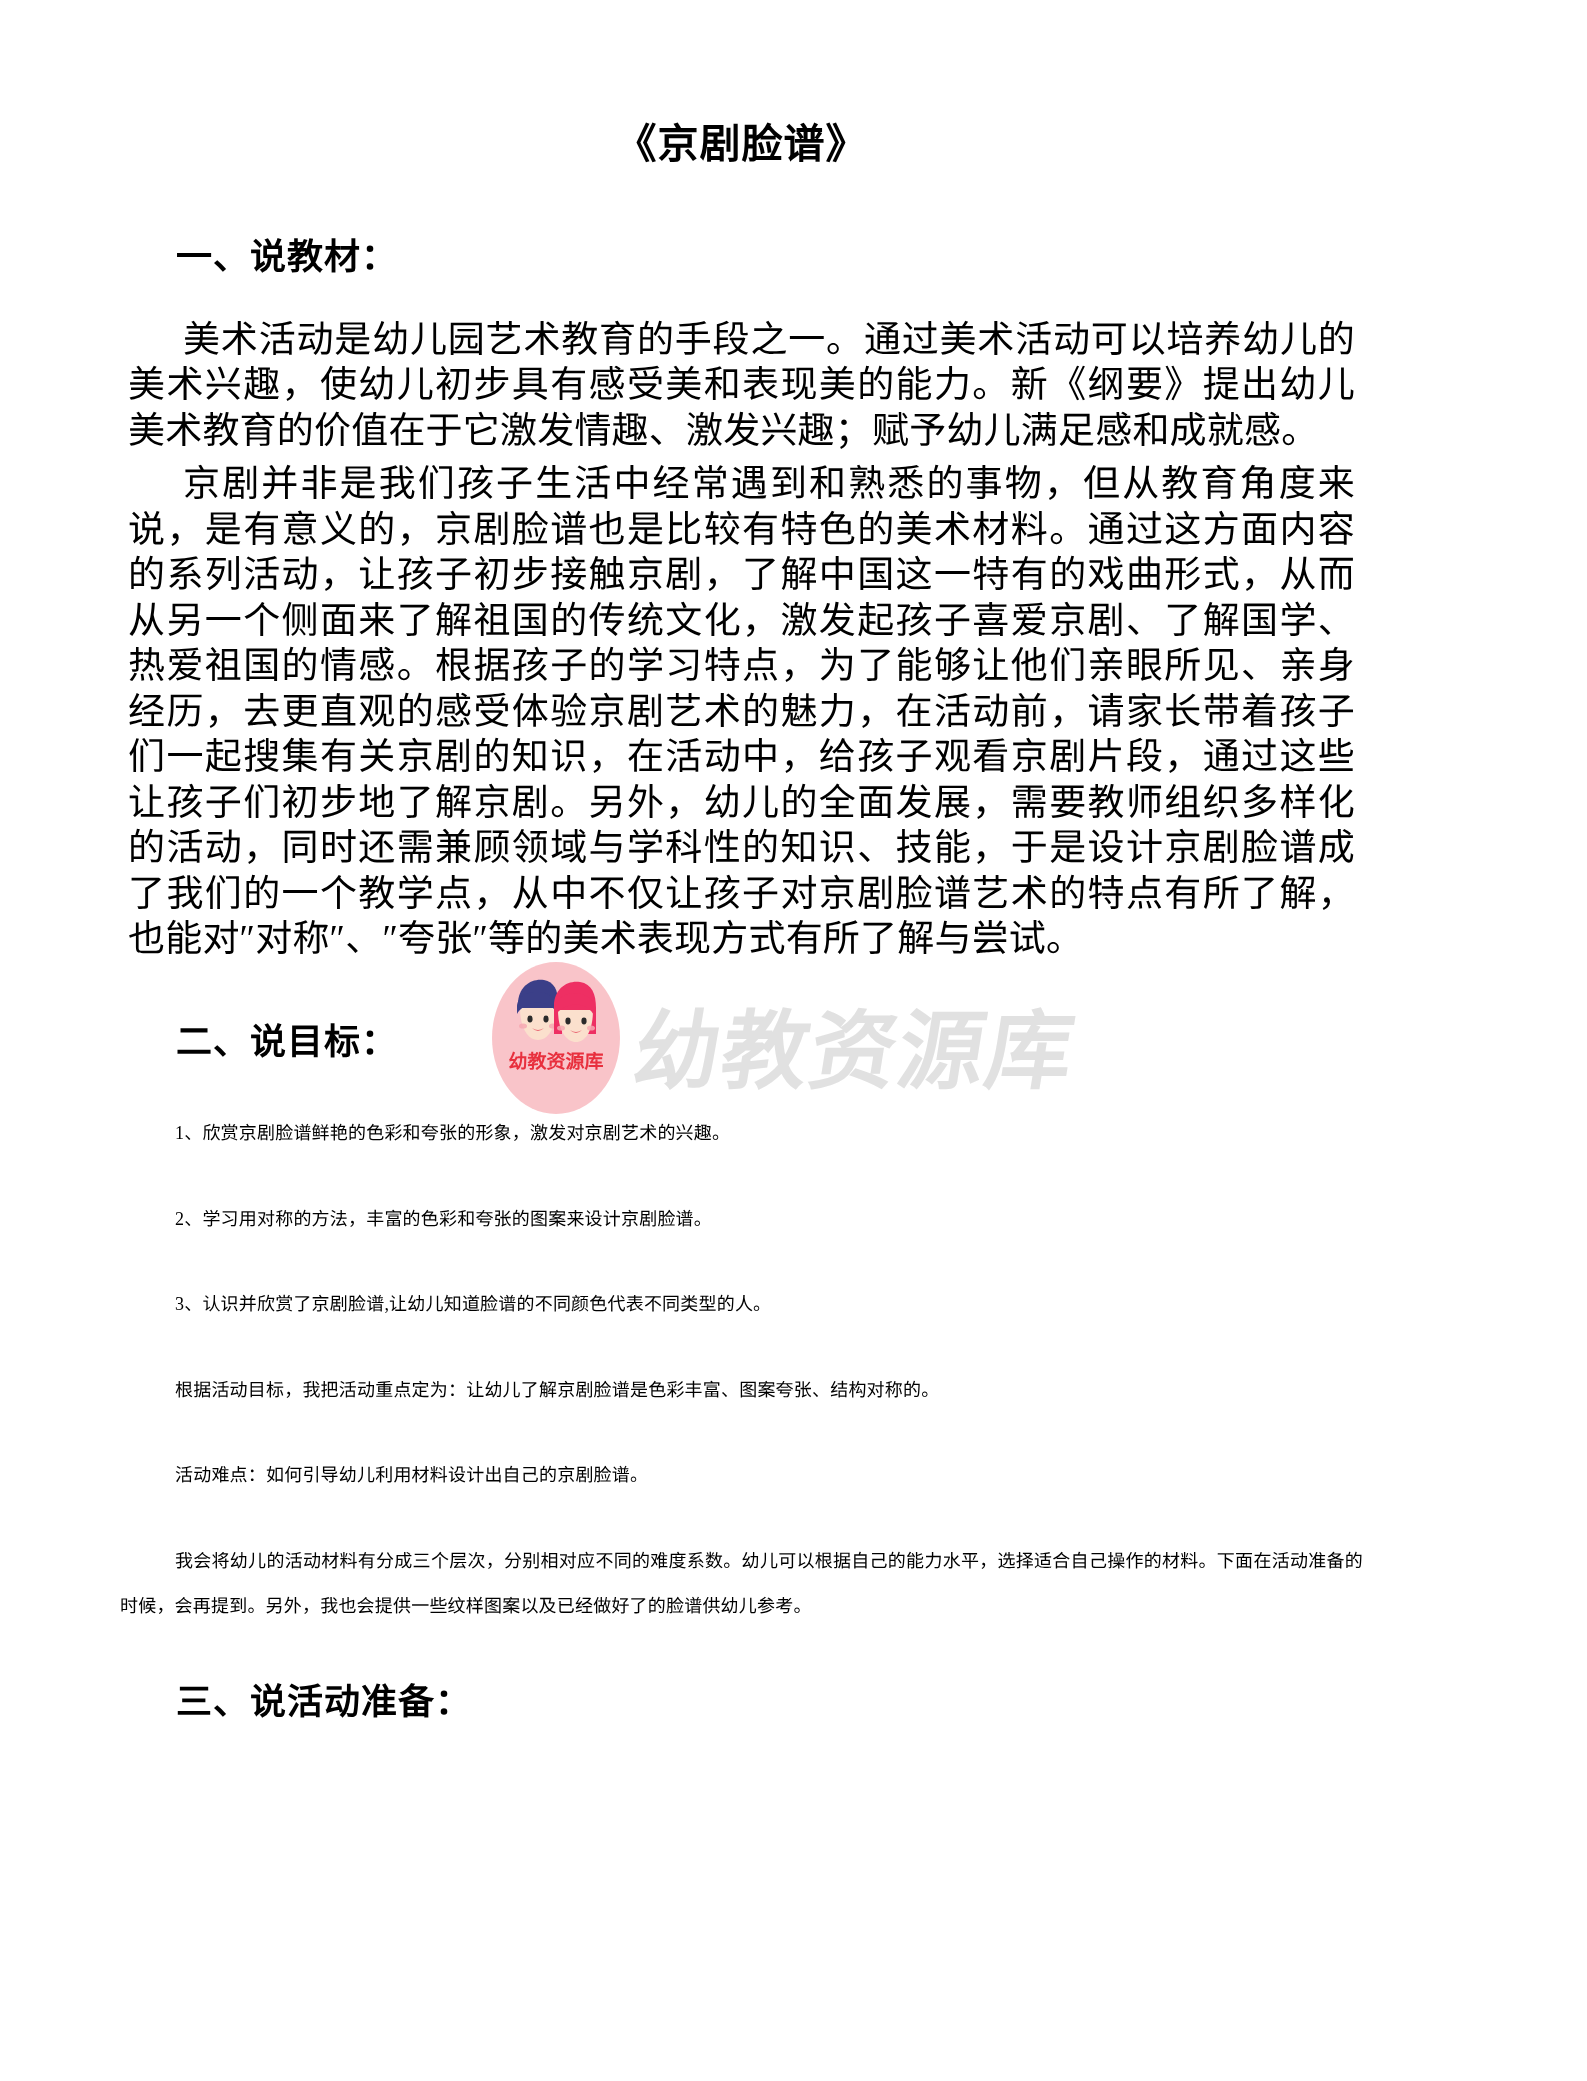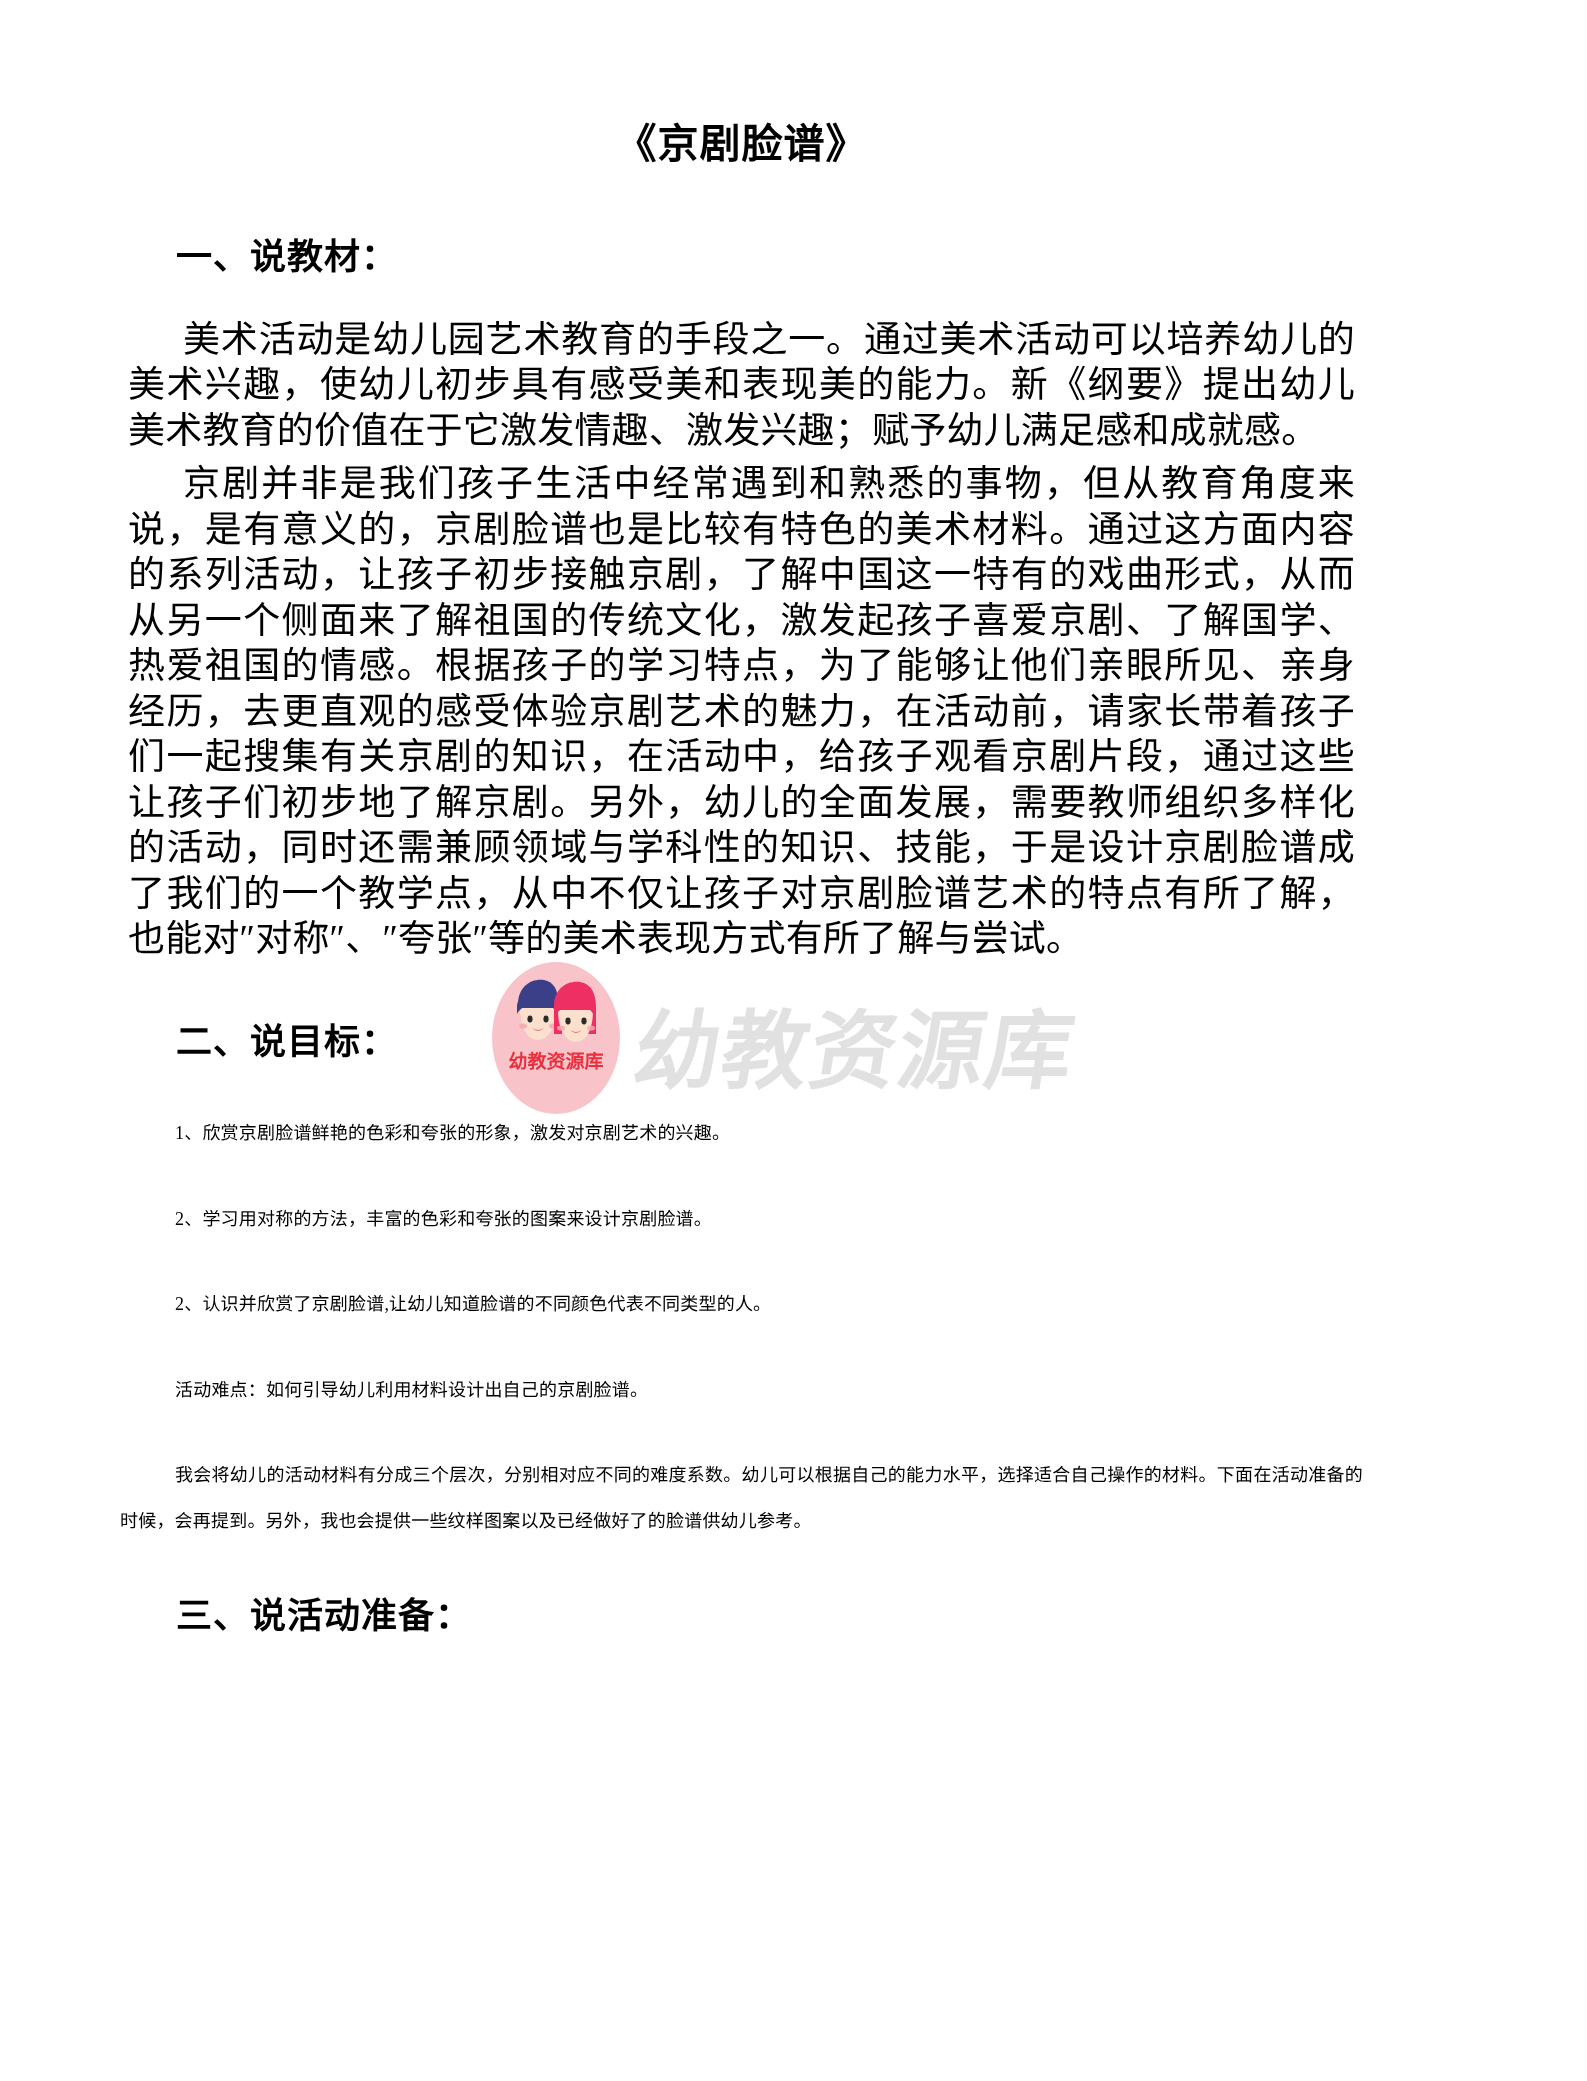--- a/index.html
+++ b/index.html
@@ -176,22 +176,23 @@
 
     <p class="para">京剧并非是我们孩子生活中经常遇到和熟悉的事物，但从教育角度来说，是有意义的，京剧脸谱也是比较有特色的美术材料。通过这方面内容的系列活动，让孩子初步接触京剧，了解中国这一特有的戏曲形式，从而从另一个侧面来了解祖国的传统文化，激发起孩子喜爱京剧、了解国学、热爱祖国的情感。根据孩子的学习特点，为了能够让他们亲眼所见、亲身经历，去更直观的感受体验京剧艺术的魅力，在活动前，请家长带着孩子们一起搜集有关京剧的知识，在活动中，给孩子观看京剧片段，通过这些让孩子们初步地了解京剧。另外，幼儿的全面发展，需要教师组织多样化的活动，同时还需兼顾领域与学科性的知识、技能，于是设计京剧脸谱成了我们的一个教学点，从中不仅让孩子对京剧脸谱艺术的特点有所了解，也能对″对称″、″夸张″等的美术表现方式有所了解与尝试。</p>
 
     <h2 class="section-heading h-gap-2">二、说目标：</h2>
 
 
     <p class="list-item">1、欣赏京剧脸谱鲜艳的色彩和夸张的形象，激发对京剧艺术的兴趣。</p>
 
     <p class="list-item">2、学习用对称的方法，丰富的色彩和夸张的图案来设计京剧脸谱。</p>
 
-    <p class="list-item">2、认识并欣赏了京剧脸谱,让幼儿知道脸谱的不同颜色代表不同类型的人。</p>
+    <p class="list-item">3、认识并欣赏了京剧脸谱,让幼儿知道脸谱的不同颜色代表不同类型的人。</p>
 
+    <p class="list-item">根据活动目标，我把活动重点定为：让幼儿了解京剧脸谱是色彩丰富、图案夸张、结构对称的。</p>
 
     <p class="list-item">活动难点：如何引导幼儿利用材料设计出自己的京剧脸谱。</p>
 
     <p class="list-item">我会将幼儿的活动材料有分成三个层次，分别相对应不同的难度系数。幼儿可以根据自己的能力水平，选择适合自己操作的材料。下面在活动准备的时候，会再提到。另外，我也会提供一些纹样图案以及已经做好了的脸谱供幼儿参考。</p>
 
     <h2 class="section-heading h-gap-3">三、说活动准备：</h2>
 
   </div>
 </div>
 

